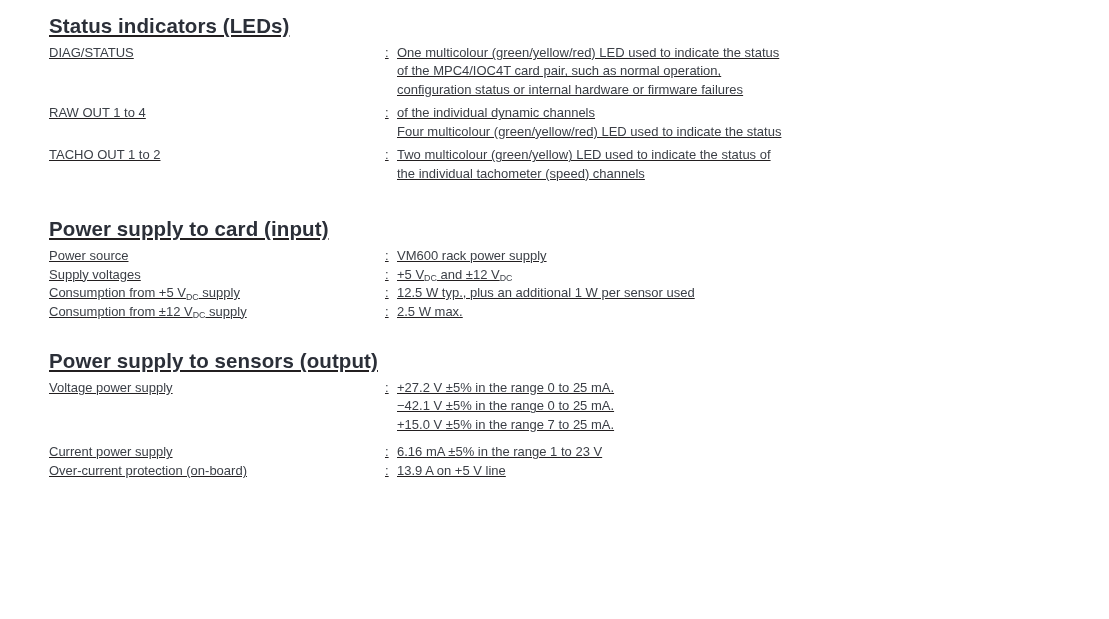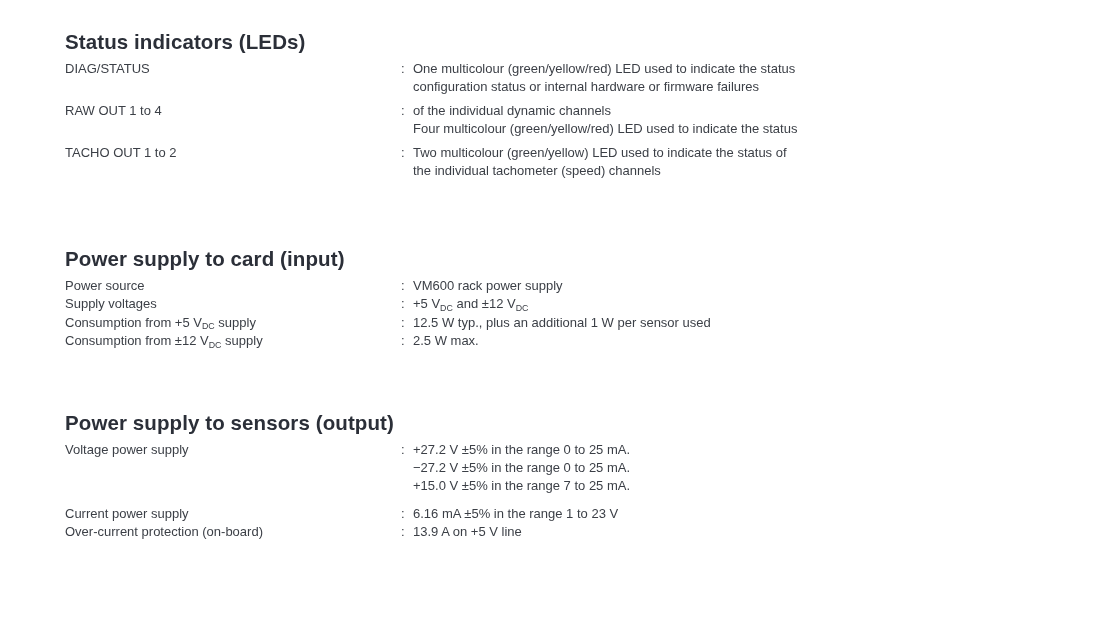--- a/index.html
+++ b/index.html
@@ -15,21 +15,22 @@
     overflow: hidden;
   }
   .page {
     position: relative;
     width: 1109px;
     height: 619px;
     box-sizing: border-box;
     padding: 14px 0 0 0;
   }
   .section {
-    margin: 16px;
+    margin: 0;
+    text-decoration: underline;
   }
   .section-title {
     font-size: 20.5px;
     font-weight: bold;
     color: #2b2f38;
     letter-spacing: 0.1px;
     margin: 0 0 6px 49px;
   }
   .spacer-lg {
     height: 34px;
@@ -88,20 +89,21 @@
 
   <div class="section">
     <div class="section-title">Status indicators (LEDs)</div>
     <div class="rows">
 
       <div class="row">
         <div class="label">DIAG/STATUS</div>
         <div class="colon">:</div>
         <div class="value">
           <span class="line">One multicolour (green/yellow/red) LED used to indicate the status</span>
+          <span class="line">of the MPC4/IOC4T card pair, such as normal operation,</span>
           <span class="line">configuration status or internal hardware or firmware failures</span>
         </div>
       </div>
 
       <div class="small-gap"></div>
 
       <div class="row">
         <div class="label">RAW OUT 1 to 4</div>
         <div class="colon">:</div>
         <div class="value">
@@ -169,21 +171,21 @@
 
   <div class="section">
     <div class="section-title">Power supply to sensors (output)</div>
     <div class="rows">
 
       <div class="row">
         <div class="label">Voltage power supply</div>
         <div class="colon">:</div>
         <div class="value">
           <span class="line">+27.2 V ±5% in the range 0 to 25 mA.</span>
-          <span class="line">−27.2 V ±5% in the range 0 to 25 mA.</span>
+          <span class="line">−42.1 V ±5% in the range 0 to 25 mA.</span>
           <span class="line">+15.0 V ±5% in the range 7 to 25 mA.</span>
         </div>
       </div>
 
       <div class="gap-row"></div>
 
       <div class="row">
         <div class="label">Current power supply</div>
         <div class="colon">:</div>
         <div class="value">

